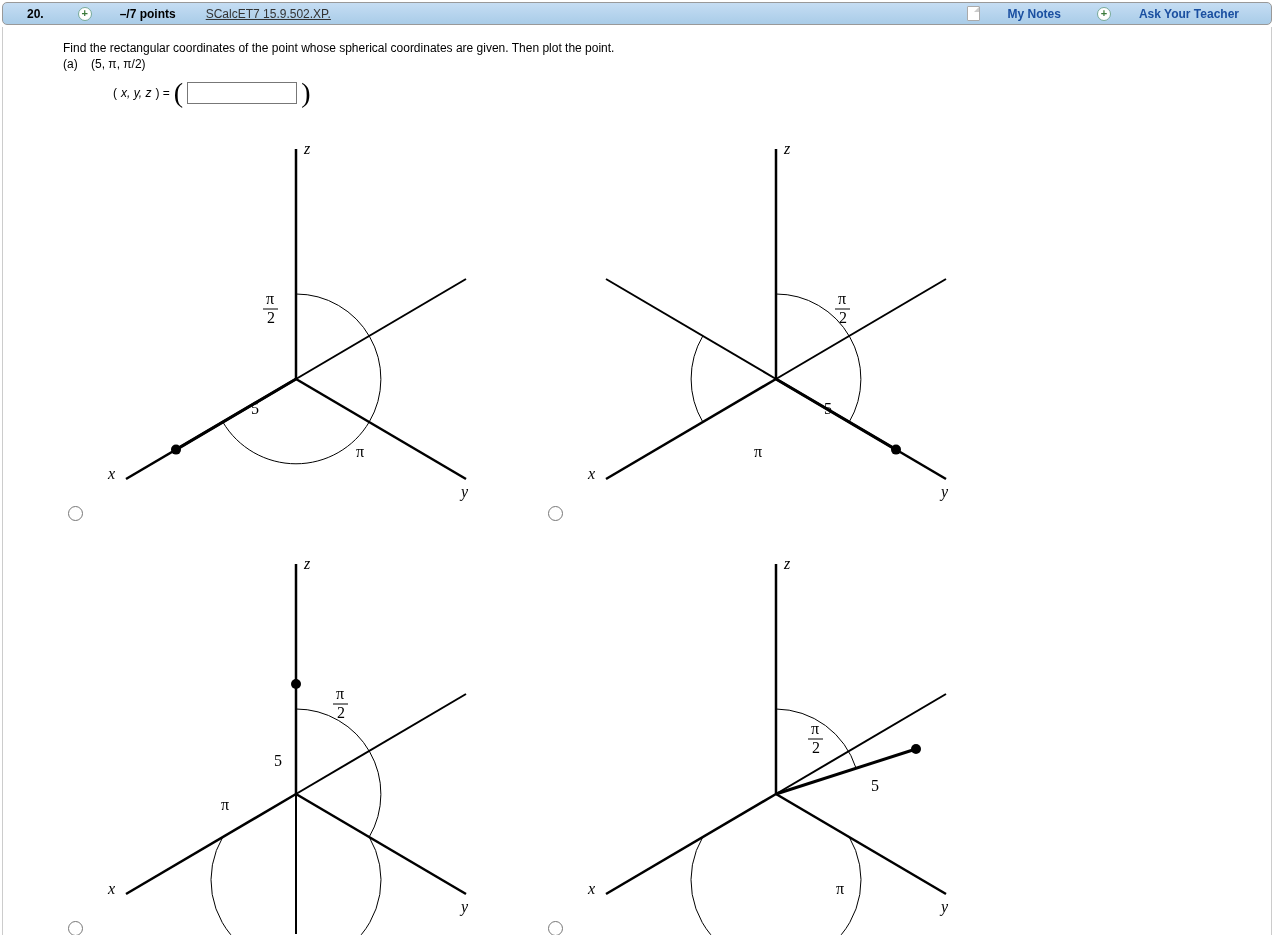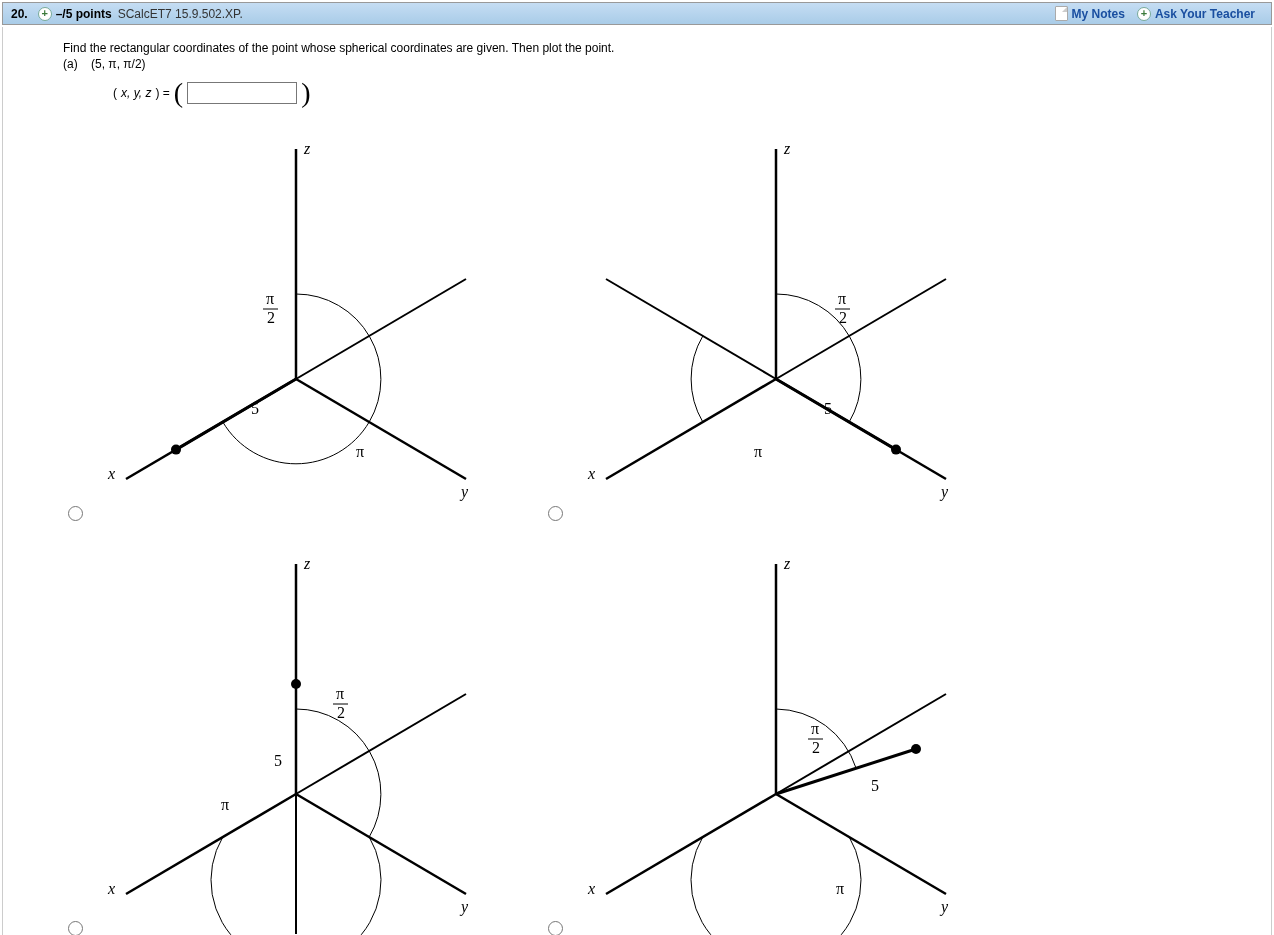--- a/index.html
+++ b/index.html
@@ -6,43 +6,44 @@
   body {
     margin: 0;
     font-family: Verdana, Arial, sans-serif;
     font-size: 12px;
     background: #fff;
     color: #000;
   }
   .header-bar {
     background: linear-gradient(#c5ddf3, #a9cce8);
     border: 1px solid #999;
-    border-radius: 0;
-    padding: 3px 8px;
+    border-radius: 5px;
+    padding: 3px 24px;
     display: flex;
     align-items: center;
     margin: 2px;
+    gap: 24px;
   }
   .qnum { font-weight: bold; margin-right: 10px; }
   .plus-icon {
     display: inline-flex;
     align-items: center;
     justify-content: center;
     width: 14px; height: 14px;
     border: 1px solid #7a9;
     border-radius: 50%;
     background: #fff;
     color: #3a7a3a;
     font-weight: bold;
     font-size: 11px;
     line-height: 1;
     margin-right: 4px;
   }
   .points { font-weight: bold; color: #000; margin-right: 6px;}
-  .source { color: #333; }
+  .source { color: #333; text-decoration: underline; }
   .spacer { flex: 1; }
   .notes-icon {
     display:inline-block; width:13px; height:15px;
     background:#fff; border:1px solid #aaa; border-radius:1px;
     position:relative; margin-right:4px; vertical-align:middle;
   }
   .notes-icon::before{
     content:""; position:absolute; top:0; right:0;
     border-style:solid; border-width:0 0 5px 5px;
     border-color:transparent transparent #ccc transparent;
@@ -83,21 +84,21 @@
   }
   svg text.upright { font-style: normal; }
   svg .fraction-bar { stroke:#000; stroke-width:1; }
 </style>
 </head>
 <body>
 
 <div class="header-bar">
   <span class="qnum">20.</span>
   <span class="plus-icon">+</span>
-  <span class="points">–/5 points</span>
+  <span class="points">–/7 points</span>
   <span class="source">SCalcET7 15.9.502.XP.</span>
   <span class="spacer"></span>
   <span class="notes-icon"></span>
   <span class="link-blue">My Notes</span>
   <span class="plus-icon">+</span>
   <span class="link-blue" style="margin-right:8px">Ask Your Teacher</span>
 </div>
 
 <div class="content">
   <div class="prompt">Find the rectangular coordinates of the point whose spherical coordinates are given. Then plot the point.</div>

